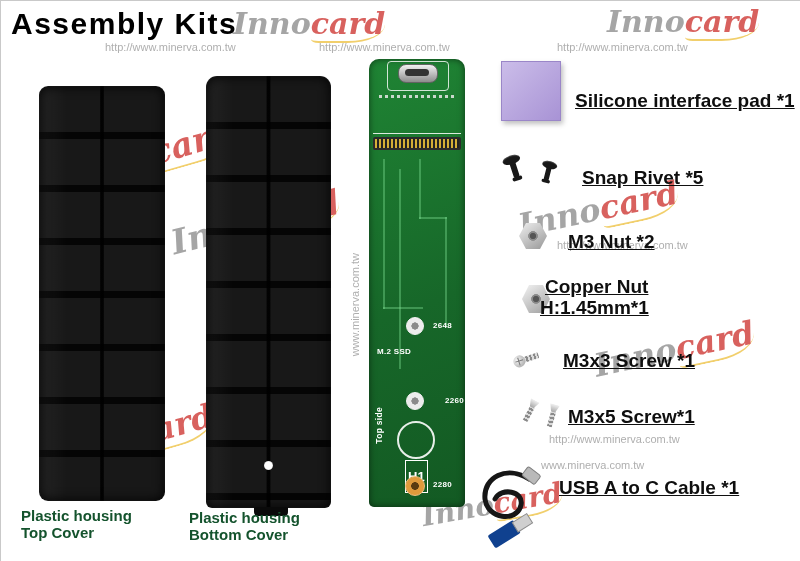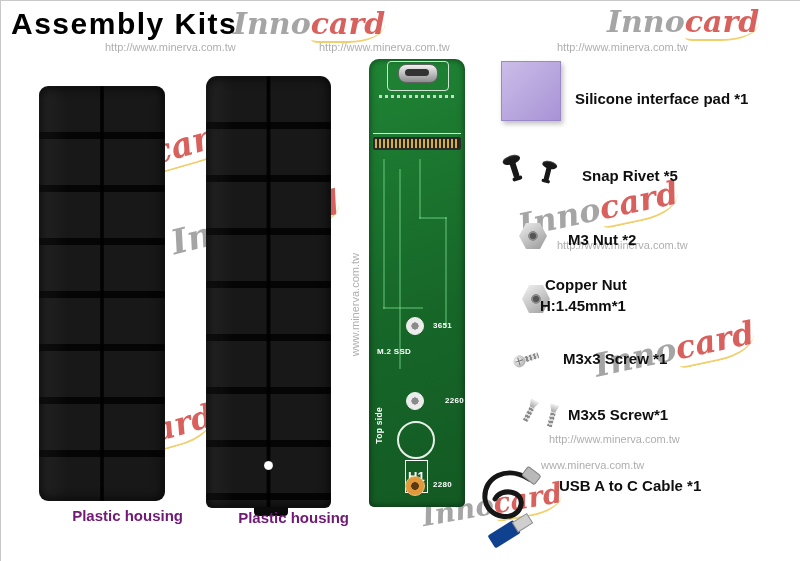--- a/index.html
+++ b/index.html
@@ -32,21 +32,21 @@
     background-color:#0d0d0d;
     border-radius:9px;
     box-shadow:inset 0 0 12px #000, inset 0 0 2px rgba(255,255,255,.18);
   }
   .top-cover{left:38px;top:85px;width:126px;height:415px;}
   .bottom-cover{left:205px;top:75px;width:125px;height:432px;border-radius:11px 11px 6px 6px;}
   .screw-dot{position:absolute;left:58px;top:385px;width:9px;height:9px;border-radius:50%;
     background:radial-gradient(circle,#fff 0 55%,#999 100%);}
   .notch{position:absolute;left:253px;top:506px;width:34px;height:9px;background:#0a0a0a;border-radius:0 0 4px 4px;}
   
-  .caption{position:absolute;text-align:right;font-weight:bold;font-size:15px;line-height:17px;color:#701a75;}
+  .caption{position:absolute;text-align:left;font-weight:bold;font-size:15px;line-height:17px;color:#14532d;}
   .cap-top{left:20px;top:506px;width:162px;}
   .cap-bottom{left:188px;top:508px;width:160px;}
   .cap-pcb{left:358px;top:510px;width:116px;font-size:16px;}
   
   .pcb{
     position:absolute;left:368px;top:58px;width:96px;height:448px;
     background:linear-gradient(160deg,#1f8434,#176729 55%,#135a23);
     border-radius:10px 10px 5px 5px;
     box-shadow:inset 0 0 7px rgba(0,0,0,.55);
   }
@@ -64,21 +64,21 @@
   .trace{background:rgba(130,225,150,.38);}
   .hole-small{width:16px;height:16px;border-radius:50%;border:1px solid #f5f5f5;
     background:radial-gradient(circle,#8a8a8a 0 30%,#ececec 34% 70%,#bdbdbd 74%);}
   .hole-ring{width:34px;height:34px;border-radius:50%;border:2px solid rgba(255,255,255,.9);}
   .hole-orange{width:18px;height:18px;border-radius:50%;border:1px solid #f0c080;
     background:radial-gradient(circle,#5a3a10 0 28%,#e09a3c 32% 70%,#b9782a 74%);}
   .pcb-label{color:#fff;font-size:8px;font-weight:bold;letter-spacing:.3px;}
   .pcb-vert{writing-mode:vertical-rl;transform:rotate(180deg);font-size:8.5px;}
   .h1-box{border:1px solid #fff;padding:8px 2px;font-size:13px;color:#fff;font-weight:bold;}
   
-  .itemlabel{position:absolute;font-size:15px;font-weight:bold;color:#0f0f0f;white-space:nowrap;}
+  .itemlabel{position:absolute;font-size:19px;font-weight:bold;color:#0f0f0f;white-space:nowrap;text-decoration:underline;}
   .pad-silicone{position:absolute;left:500px;top:60px;width:58px;height:58px;
     background:linear-gradient(135deg,#cbbde9,#a893d5);border:1px solid #9a86c8;
     box-shadow:2px 3px 5px rgba(0,0,0,.25);}
   .rivets{position:absolute;left:502px;top:150px;width:64px;height:44px;}
   .rivet{position:absolute;}
   .rivet .head{width:18px;height:9px;background:#181818;border-radius:50%;box-shadow:inset 0 1px 1px rgba(255,255,255,.25);}
   .rivet .stem{width:6px;height:16px;background:#181818;margin:-2px auto 0;border-radius:0 0 2px 2px;}
   .rivet .tip{width:10px;height:4px;background:#181818;margin:-1px auto 0;border-radius:2px;}
   .nut{position:absolute;width:28px;height:26px;
     clip-path:polygon(25% 0,75% 0,100% 50%,75% 100%,25% 100%,0 50%);
@@ -124,49 +124,51 @@
   <div class="wm-inno" style="left:516px;top:192px;font-size:32px;transform:rotate(-12deg);"><span class="gray">Inno</span><span class="red">card</span></div>
   <div class="wm-inno" style="left:592px;top:332px;font-size:32px;transform:rotate(-12deg);"><span class="gray">Inno</span><span class="red">card</span></div>
   <div class="wm-inno" style="left:420px;top:490px;font-size:28px;transform:rotate(-10deg);"><span class="gray">Inno</span><span class="red">card</span></div>
   <div class="wm-inno" style="left:52px;top:420px;font-size:32px;transform:rotate(-16deg);"><span class="gray">Inno</span><span class="red">card</span></div>
 
   <div class="page-title">Assembly Kits</div>
 
   <div class="cover top-cover"></div>
   <div class="caption cap-top">
     <div>Plastic housing</div>
+    <div>Top Cover</div>
   </div>
 
   <div class="cover bottom-cover">
     <div class="screw-dot"></div>
   </div>
   <div class="notch"></div>
   <div class="caption cap-bottom">
     <div>Plastic housing</div>
+    <div>Bottom Cover</div>
   </div>
 
   <div class="pcb">
     <div class="silk-box"></div>
     <div class="usbc">
       <div class="usbc-slot"></div>
     </div>
     <div class="pad-strip"></div>
     <div class="m2slot">
       <div class="m2pins"></div>
     </div>
     <div class="silk-line" style="left:4px;top:74px;width:88px;height:1px;"></div>
     <div class="trace" style="left:14px;top:100px;width:2px;height:150px;"></div>
     <div class="trace" style="left:30px;top:110px;width:2px;height:200px;"></div>
     <div class="trace" style="left:50px;top:100px;width:2px;height:60px;"></div>
     <div class="trace" style="left:50px;top:158px;width:28px;height:2px;"></div>
     <div class="trace" style="left:76px;top:158px;width:2px;height:110px;"></div>
     <div class="trace" style="left:14px;top:248px;width:40px;height:2px;"></div>
 
     <div class="hole-small" style="left:37px;top:258px;"></div>
-    <div class="pcb-label" style="left:64px;top:262px;">3651</div>
+    <div class="pcb-label" style="left:64px;top:262px;">2648</div>
     <div class="pcb-label" style="left:8px;top:288px;">M.2 SSD</div>
 
     <div class="hole-small" style="left:37px;top:333px;"></div>
     <div class="pcb-label" style="left:64px;top:337px;margin-left:12px;">2260</div>
 
     <div class="hole-ring" style="left:28px;top:362px;"></div>
     <div class="pcb-label pcb-vert" style="left:5px;top:348px;">Top side</div>
     <div class="h1-box" style="left:36px;top:401px;">H1</div>
 
     <div class="hole-orange" style="left:36px;top:417px;"></div>

